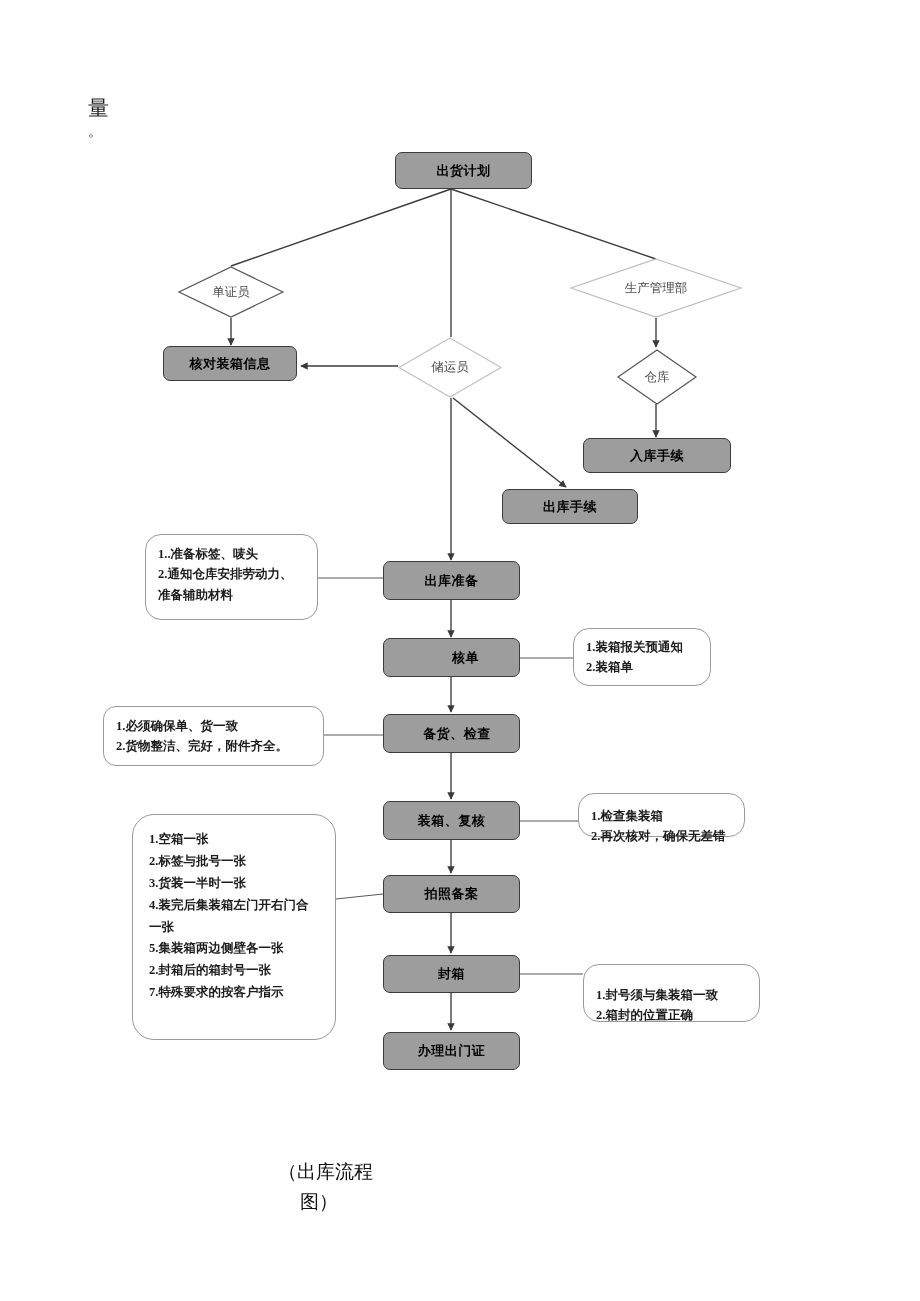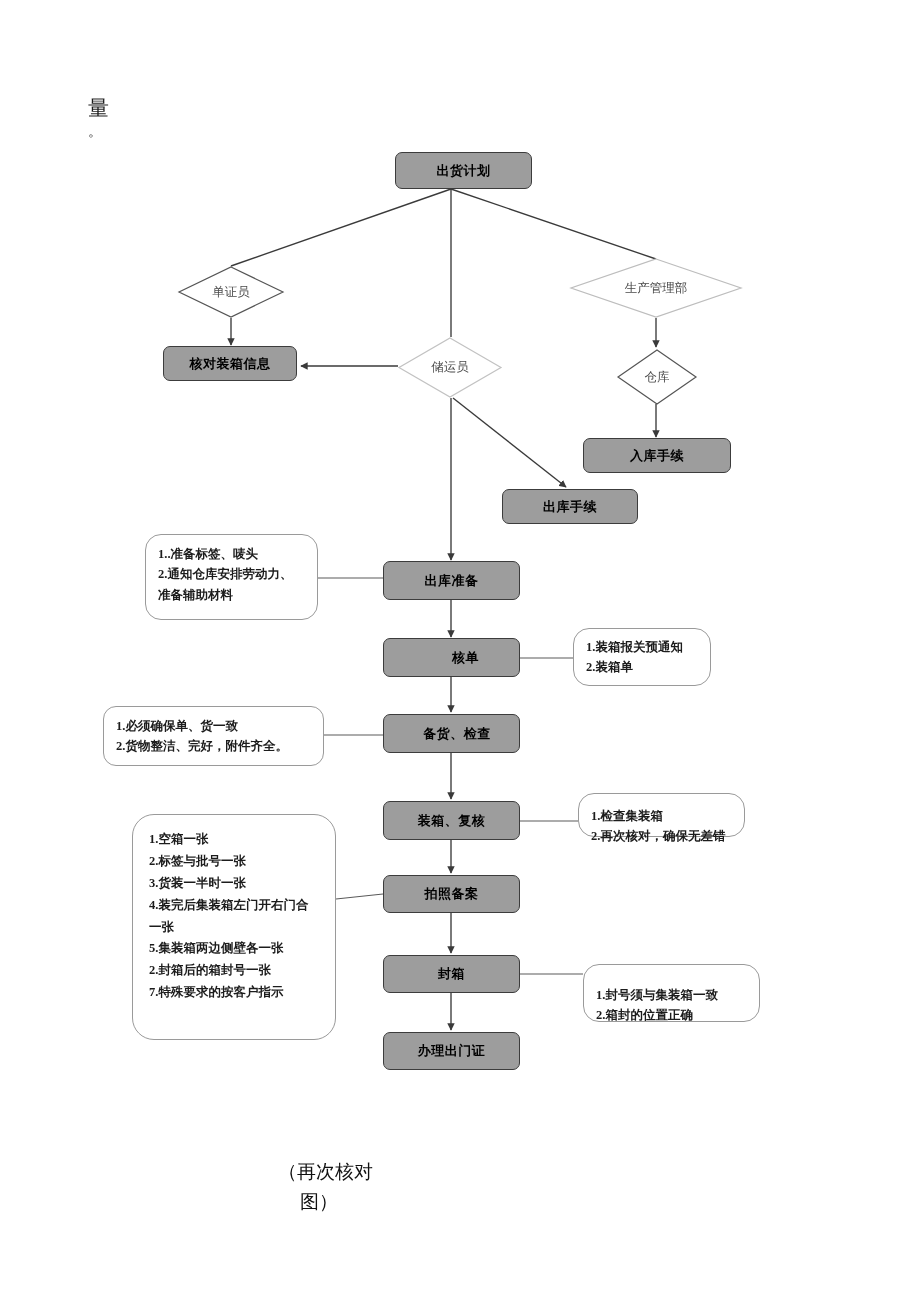--- a/index.html
+++ b/index.html
@@ -260,17 +260,17 @@
     <div class="note-line">2.封箱后的箱封号一张</div>
     <div class="note-line">7.特殊要求的按客户指示</div>
   </div>
 
   <div class="note-box" style="left:583px; top:946px; width:177px; height:58px; padding-top:20px;margin-top:18px;">
     <div class="note-line">1.封号须与集装箱一致</div>
     <div class="note-line">2.箱封的位置正确</div>
   </div>
 
   <div id="caption">
-    <span class="cap-line1">（再次核对</span>
+    <span class="cap-line1">（出库流程</span>
     <span class="cap-line2">图）</span>
   </div>
 
 </div>
 
 </body></html>

